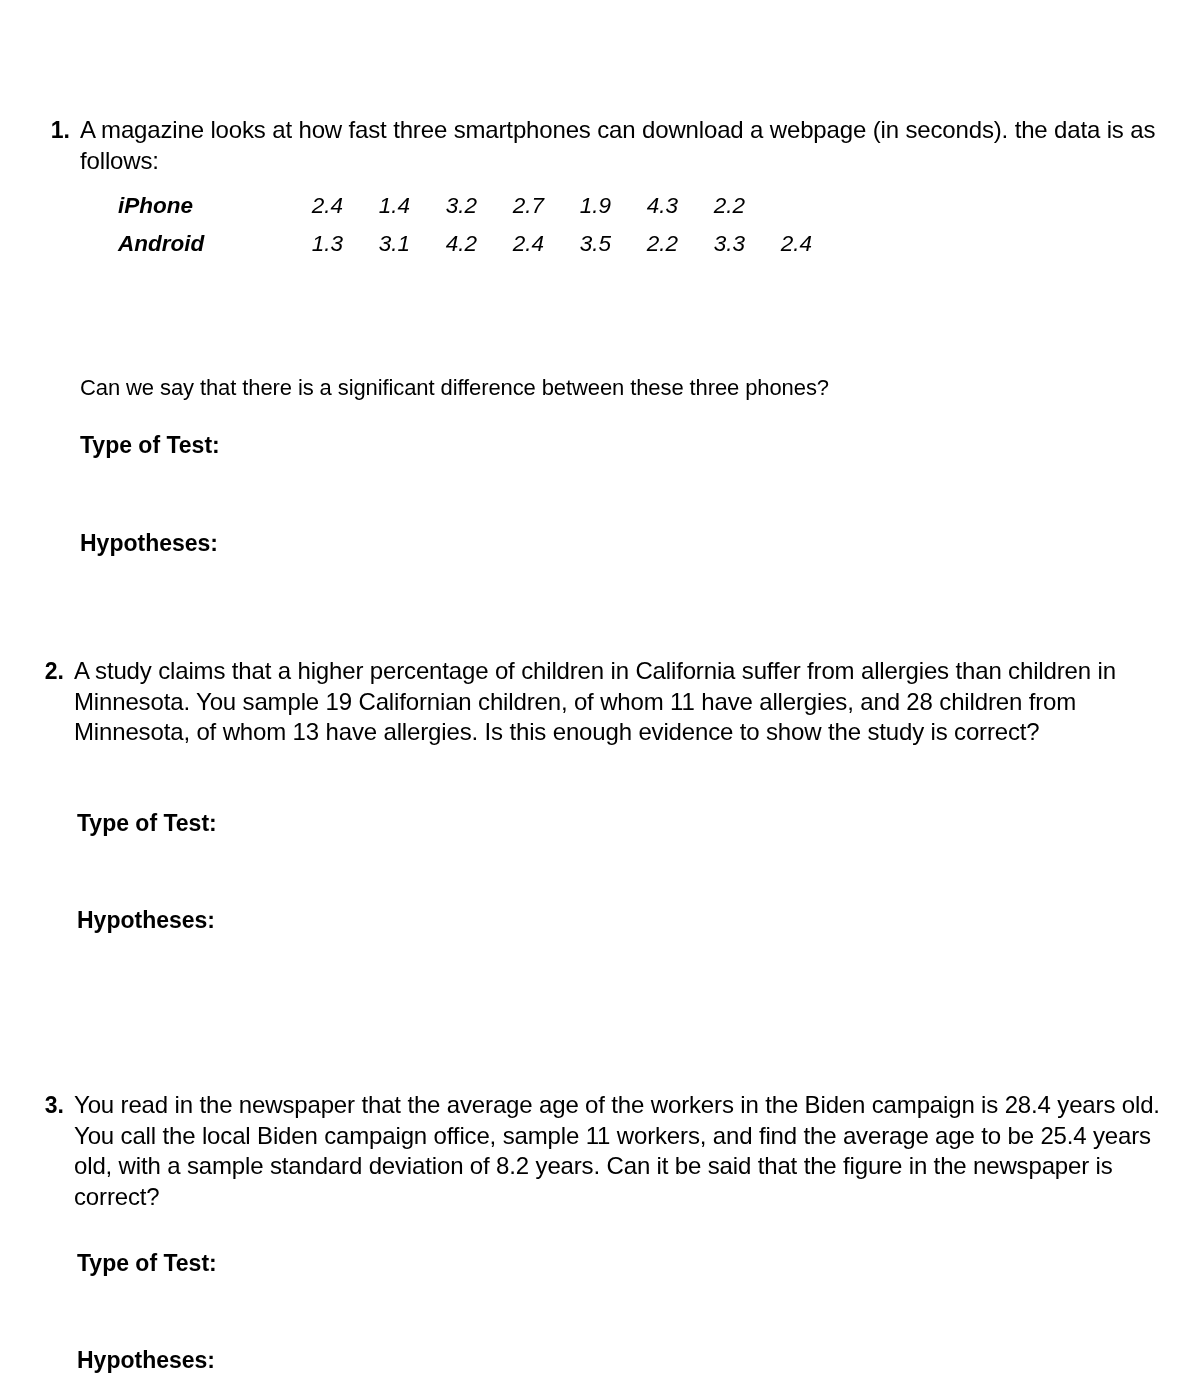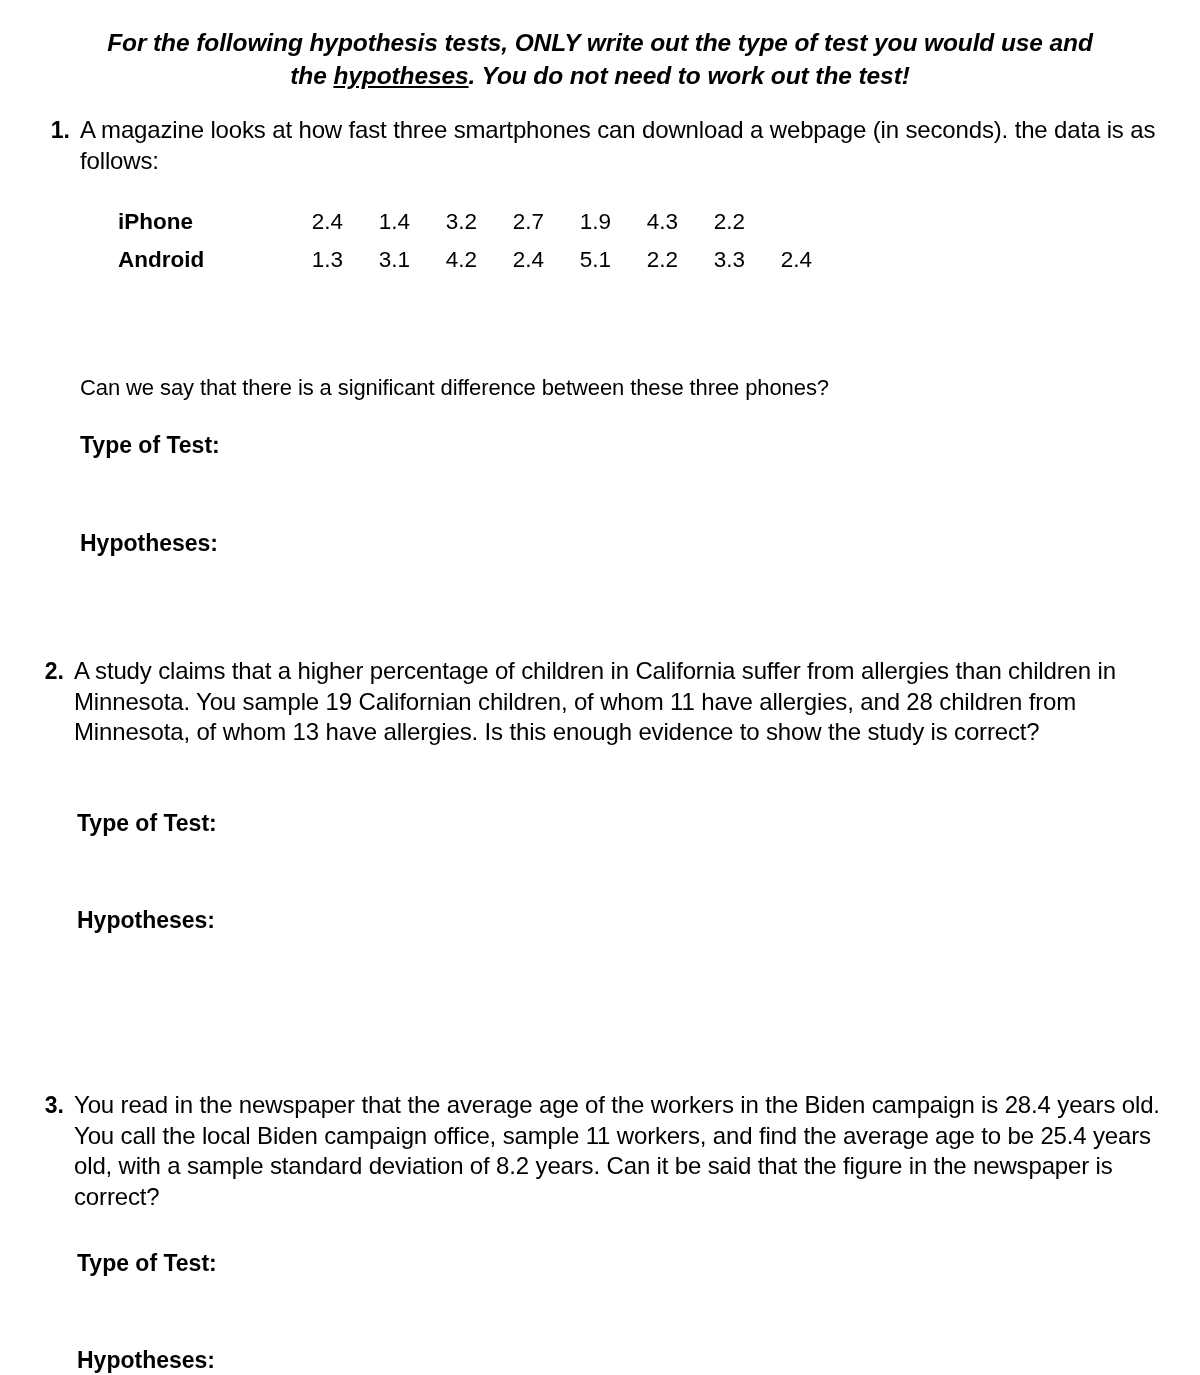--- a/index.html
+++ b/index.html
@@ -70,22 +70,23 @@
   #q2 { left: 30px; top: 656px; width: 1140px; }
   #q2 .q-body { width: 1088px; }
 
   #q3 { left: 30px; top: 1090px; width: 1140px; }
   #q3 .q-body { width: 1090px; }
 
   
   .data-table {
     position: absolute;
     left: 118px;
-    top: 208px;
+    top: 192px;
     border-collapse: collapse;
+    font-style: italic;
   }
   .data-table td {
     font-size: 22.5px;
     line-height: 28px;
     padding: 0;
     vertical-align: baseline;
     white-space: nowrap;
   }
   .data-table tr { height: 38px; }
   .data-table td.label {
@@ -120,24 +121,20 @@
   #q2-hyp     { left: 77px; top: 905px; }
 
   #q3-type    { left: 77px; top: 1248px; }
   #q3-hyp     { left: 77px; top: 1345px; }
 </style>
 </head>
 <body>
 
 <div class="page">
 
-  <div class="header">
-    <div><span>For the following hypothesis tests, ONLY write out the type of test you would use and</span></div>
-    <div><span>the </span><span class="u">hypotheses</span><span>. You do not need to work out the test!</span></div>
-  </div>
 
   <div class="question" id="q1">
     <div class="q-row">
       <div class="q-num">1.</div>
       <div class="q-body">A magazine looks at how fast three smartphones can download a webpage (in seconds). the data is as follows:</div>
     </div>
   </div>
 
   <table class="data-table">
     <tbody>
@@ -151,21 +148,21 @@
         <td class="val">4.3</td>
         <td class="val">2.2</td>
         <td class="val"></td>
       </tr>
       <tr>
         <td class="label">Android</td>
         <td class="val">1.3</td>
         <td class="val">3.1</td>
         <td class="val">4.2</td>
         <td class="val">2.4</td>
-        <td class="val">5.1</td>
+        <td class="val">3.5</td>
         <td class="val">2.2</td>
         <td class="val">3.3</td>
         <td class="val">2.4</td>
       </tr>
     </tbody>
   </table>
 
   <div class="freetext" id="q1-question">Can we say that there is a significant difference between these three phones?</div>
   <div class="label-bold" id="q1-type">Type of Test:</div>
   <div class="label-bold" id="q1-hyp">Hypotheses:</div>

